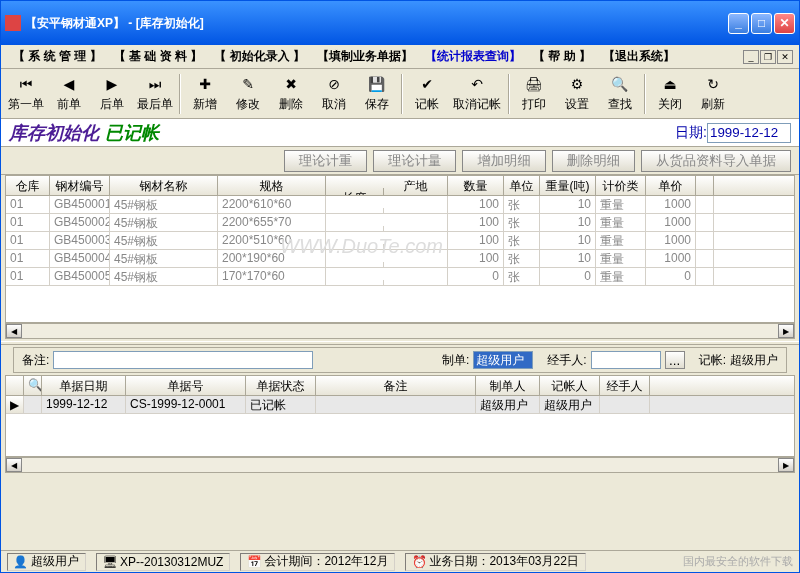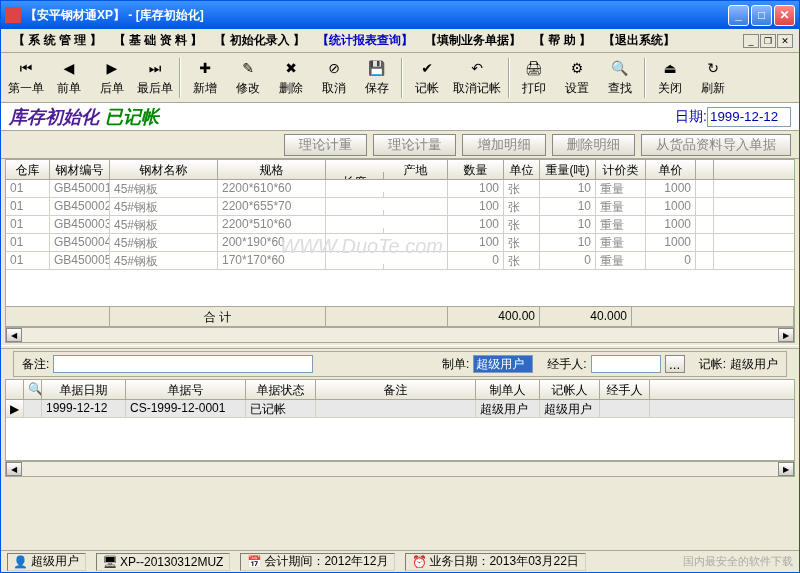--- a/index.html
+++ b/index.html
@@ -1,18 +1,18 @@
 <!DOCTYPE html>
 <html><head>
 <meta charset="utf-8">
 <style>
 * { box-sizing: border-box; margin: 0; padding: 0; }
 body { font-family: "SimSun", "宋体", sans-serif; font-size: 12px; background: #ece9d8; overflow: hidden; }
 .window { width: 800px; height: 573px; border: 1px solid #0054e3; display: flex; flex-direction: column; }
-.titlebar { height: 28px; background: linear-gradient(#3a92ff, #0054e3); display: flex; align-items: center; padding: 0 4px; color: white; }
+.titlebar { height: 44px; background: linear-gradient(#3a92ff, #0054e3); display: flex; align-items: center; padding: 0 4px; color: white; }
 .titlebar-icon { width: 16px; height: 16px; background: #d44; margin-right: 4px; }
 .titlebar-text { flex: 1; font-weight: bold; }
 .titlebar-btns { display: flex; gap: 2px; }
 .titlebar-btn { width: 21px; height: 21px; background: linear-gradient(#8db8ff, #3a7ee0); border: 1px solid #fff; border-radius: 3px; display: flex; align-items: center; justify-content: center; color: white; font-weight: bold; cursor: pointer; }
 .titlebar-btn.close { background: linear-gradient(#f88, #d44); }
 .menubar { height: 24px; background: #ece9d8; display: flex; align-items: center; padding: 0 6px; border-bottom: 1px solid #aca899; }
 .menu-item { padding: 2px 6px; cursor: pointer; font-weight: bold; }
 .menu-item.active { color: #0000cc; }
 .child-btns { display: flex; gap: 1px; margin-left: auto; }
 .child-btn { width: 16px; height: 14px; border: 1px solid #888; background: #ece9d8; display: flex; align-items: center; justify-content: center; font-size: 9px; cursor: pointer; }
@@ -71,22 +71,22 @@
       <div class="titlebar-btn">_</div>
       <div class="titlebar-btn">□</div>
       <div class="titlebar-btn close">✕</div>
     </div>
   </div>
 
   <div class="menubar">
     <span class="menu-item">【 系 统 管 理 】</span>
     <span class="menu-item">【 基 础 资 料 】</span>
     <span class="menu-item">【 初始化录入 】</span>
+    <span class="menu-item">【填制业务单据】</span>
     <span class="menu-item active">【统计报表查询】</span>
-    <span class="menu-item">【填制业务单据】</span>
     <span class="menu-item">【 帮 助 】</span>
     <span class="menu-item">【退出系统】</span>
     <div class="child-btns">
       <div class="child-btn">_</div>
       <div class="child-btn">❐</div>
       <div class="child-btn">✕</div>
     </div>
   </div>
 
   <div class="toolbar" id="toolbar">
@@ -255,28 +255,20 @@
           <div class="c-len"></div>
           <div class="c-origin"></div>
           <div class="c-qty num">0</div>
           <div class="c-unit">张</div>
           <div class="c-wt num">0</div>
           <div class="c-cat">重量</div>
           <div class="c-price num">0</div>
           <div class="c-rem"></div>
         </div>
       </div>
-    <div class="total-row">
-      <div style="width:104px"></div>
-      <div style="width:216px">合       计</div>
-      <div style="width:122px"></div>
-      <div style="width:92px;text-align:right">400.00</div>
-      <div style="width:92px;text-align:right">40.000</div>
-      <div style="flex:1"></div>
-    </div>
   </div>
   <div class="hscroll">
     <div class="hscroll-btn">◀</div>
     <div class="hscroll-track"></div>
     <div class="hscroll-btn">▶</div>
   </div>
 
   <div class="watermark">WWW.DuoTe.com</div>
 
   <div class="splitter"></div>

